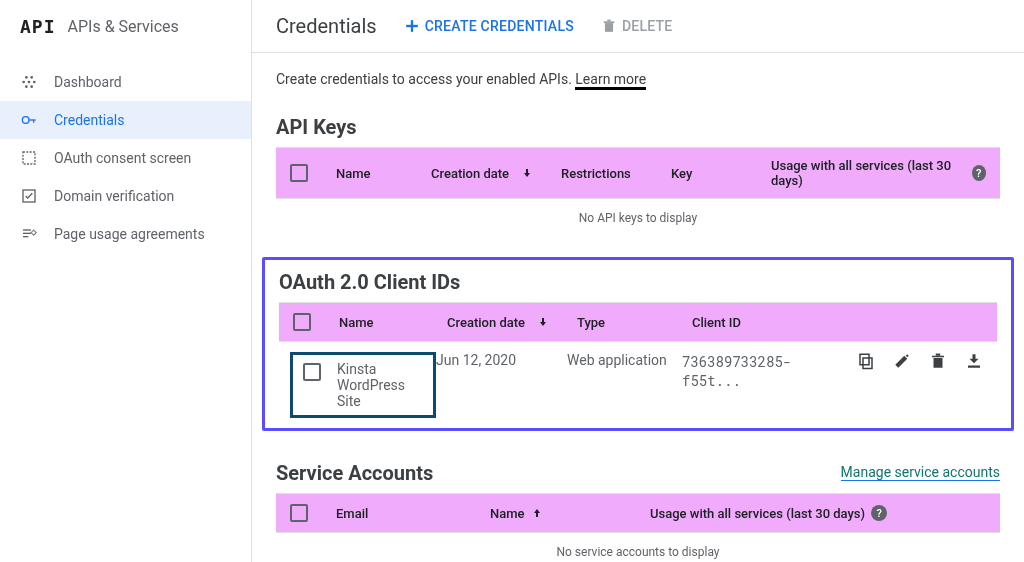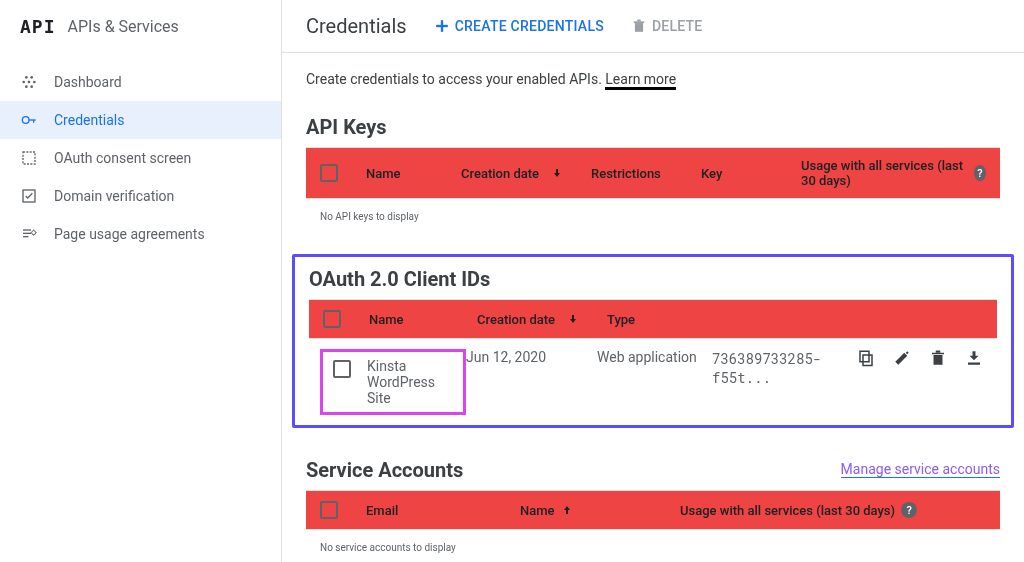--- a/index.html
+++ b/index.html
@@ -1,55 +1,55 @@
 <!DOCTYPE html>
 <html><head>
   <meta charset="utf-8">
   <style>
     * { margin: 0; padding: 0; box-sizing: border-box; }
     body { font-family: 'Google Sans', Roboto, Arial, sans-serif; background: #fff; color: #202124; }
     .container { display: flex; height: 562px; }
-    .sidebar { width: 282px; border-right: 1px solid #e0e0e0; }
+    .sidebar { width: 252px; border-right: 1px solid #e0e0e0; }
     .sidebar-header { display: flex; align-items: center; padding: 16px 20px; }
     .api-logo { font-family: monospace; font-weight: 700; font-size: 18px; letter-spacing: 1px; margin-right: 12px; }
     .sidebar-title { font-size: 16px; color: #5f6368; }
     .sidebar-nav { margin-top: 10px; }
     .sidebar-item { display: flex; align-items: center; padding: 10px 20px; cursor: pointer; color: #5f6368; font-size: 14px; }
     .sidebar-item.active { color: #1a73e8; background: #e8f0fe; }
     .sidebar-icon { width: 18px; height: 18px; margin-right: 16px; display: inline-flex; align-items: center; justify-content: center; }
     .main { flex: 1; overflow: auto; }
     .main-header { display: flex; align-items: center; padding: 14px 24px; border-bottom: 1px solid #e0e0e0; gap: 28px; }
     .page-title { font-size: 20px; font-weight: 400; color: #3c4043; }
     .btn-create { color: #1a73e8; font-size: 14px; font-weight: 500; display: flex; align-items: center; gap: 6px; cursor: pointer; letter-spacing: 0.25px; }
     .btn-delete { color: #9aa0a6; font-size: 14px; font-weight: 500; display: flex; align-items: center; gap: 6px; cursor: pointer; letter-spacing: 0.25px; }
     .description { padding: 18px 24px; font-size: 14px; color: #3c4043; }
     .description a { color: #404040; text-decoration: none; border-bottom: 3px solid #000000; }
     .section { margin: 0 10px 20px 10px; padding: 0 14px; }
     .section h2 { font-size: 20px; font-weight: 700; color: #3c4043; margin: 10px 0 8px; }
     .highlight-box { border: 3px solid #5b4dff; border-radius: 2px; }
-    .table-header { display: flex; align-items: center; padding: 10px 14px; background: #ef4444; font-size: 13px; font-weight: 500; color: #202124; border-top: 1px solid #e0e0e0; border-bottom: 1px solid #e0e0e0;}
-    .table-empty { padding: 12px 14px; font-size: 10px; color: #5f6368; }
+    .table-header { display: flex; align-items: center; padding: 10px 14px; background: #f0abfc; font-size: 13px; font-weight: 500; color: #202124; border-top: 1px solid #e0e0e0; border-bottom: 1px solid #e0e0e0;}
+    .table-empty { padding: 12px 14px; font-size: 12px; color: #5f6368; text-align: center; }
     .checkbox { width: 18px; height: 18px; border: 2px solid #5f6368; border-radius: 2px; flex-shrink: 0; cursor: pointer; }
     .col-check { width: 46px; }
     .col-name { width: 95px; }
     .col-date { width: 130px; display:flex; align-items:center; gap:12px;}
     .col-restrictions { width: 110px; }
     .col-key { width: 100px; }
     .col-usage { flex: 1; display:flex; align-items:center; gap:6px;}
     .col-type { width: 100px; }
     .col-clientid { flex: 1; font-family: 'Roboto Mono', monospace; }
     .col-actions { width: 140px; display: flex; justify-content: flex-end; gap: 18px; align-items: center; }
-    .oauth-row { border: 3px solid #d946ef; display: inline-flex; align-items: flex-start; padding: 6px 10px; margin-left: -3px;}
+    .oauth-row { border: 3px solid #0c4a6e; display: inline-flex; align-items: flex-start; padding: 6px 10px; margin-left: -3px;}
     .oauth-row .col-check { width: 34px; padding-top: 2px;}
     .oauth-row .col-name { width: 86px; }
     .oauth-normal { display: flex; align-items: flex-start; padding: 10px 14px; font-size: 14px; color: #5f6368; }
     .oauth-normal .col-date { width: 131px; }
     .oauth-normal .col-type { width: 115px; }
     .section-header-row { display: flex; justify-content: space-between; align-items: center;}
-    .manage-link { color: #8b5cf6; font-size: 14px; border-bottom: 1px solid #1a73e8; cursor: pointer;}
+    .manage-link { color: #0f766e; font-size: 14px; border-bottom: 1px solid #1a73e8; cursor: pointer;}
     .sa-col-check { width: 46px; }
     .sa-col-email { width: 154px; }
     .sa-col-name { width: 160px; display:flex; align-items:center; gap:6px;}
     .sa-col-usage { flex: 1; display:flex; align-items:center; gap:6px;}
     .help-icon { width: 16px; height: 16px; border-radius: 50%; background: #5f6368; color: #fff; font-size: 11px; display: inline-flex; align-items: center; justify-content: center; }
     .action-icon { cursor: pointer; display: inline-flex; }
     svg { display: block; }
   </style>
 </head>
 <body>
@@ -174,20 +174,21 @@
             <div class="checkbox"></div>
           </div>
         <div class="col-name" style="width:108px">Name</div>
         <div class="col-date">
             <span>Creation date</span>
             <svg width="12" height="12" viewBox="0 0 24 24" fill="#202124">
               <path d="M12 20 L6 12 H10 V4 H14 V12 H18 Z"></path>
             </svg>
           </div>
         <div class="col-type" style="width:115px">Type</div>
+        <div style="flex:1">Client ID</div>
       </div>
       <div class="oauth-normal">
         <div class="oauth-row">
           <div class="col-check">
               <div class="checkbox"></div>
             </div>
           <div class="col-name">Kinsta WordPress Site</div>
         </div>
         <div class="col-date">Jun 12, 2020</div>
         <div class="col-type">Web application</div>

